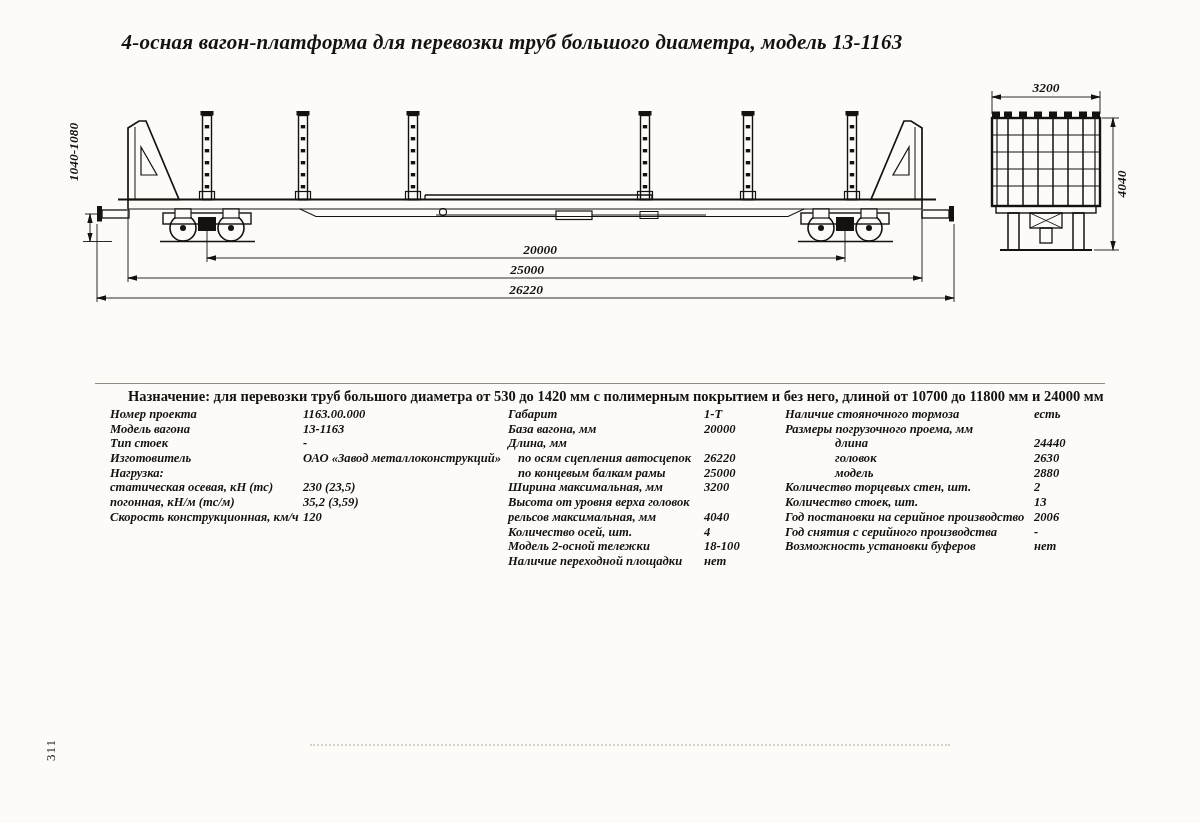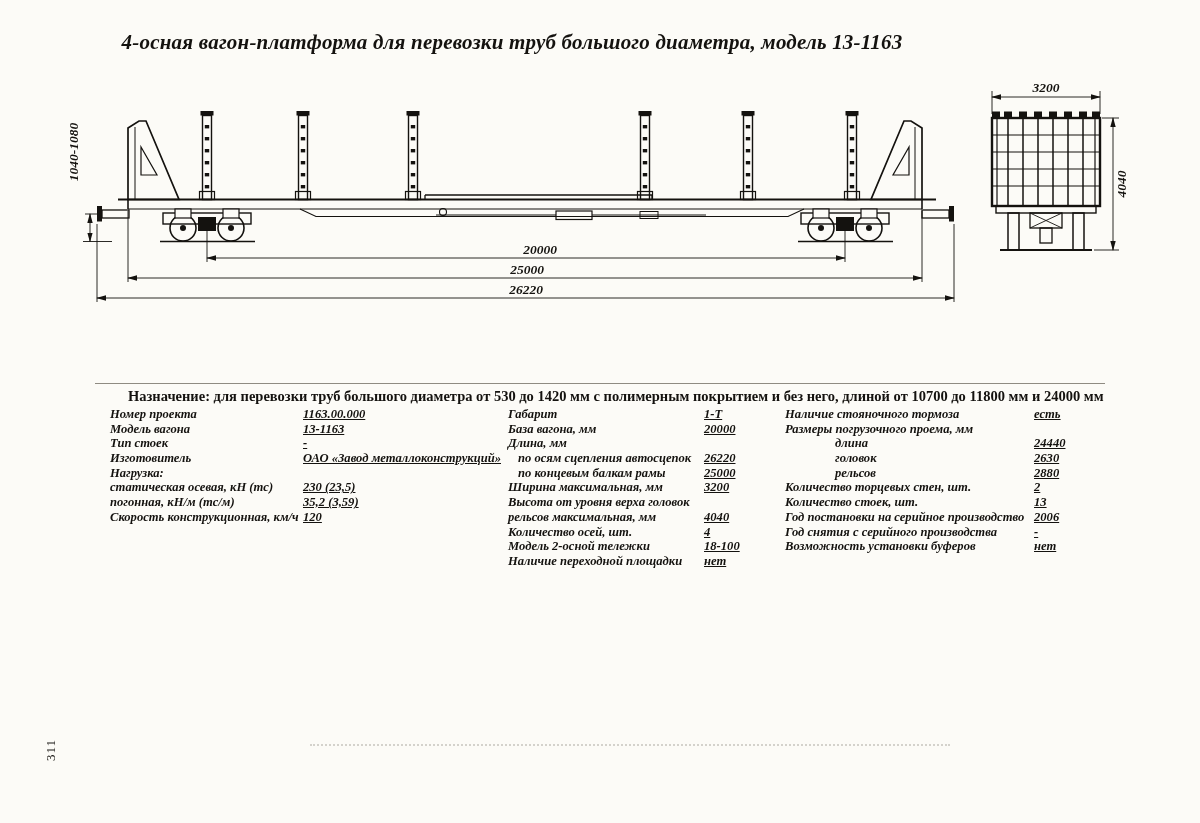--- a/index.html
+++ b/index.html
@@ -24,21 +24,21 @@
   .purpose {
     position:absolute; top:388px; left:128px;
     font-size:14.5px; font-weight:bold; white-space:nowrap;
   }
   .spec-col {
     position:absolute; top:407px;
     font-size:12.6px; font-weight:bold; font-style:italic;
   }
   .spec-row { display:flex; height:14.7px; line-height:14.7px; white-space:nowrap; }
   .sl { display:block; }
-  .sv { display:block;text-decoration:underline; }
+  .sv { display:block; }
   #col1 { left:110px; } #col1 .sl { width:193px; }
   #col2 { left:508px; } #col2 .sl { width:196px; }
   #col3 { left:785px; } #col3 .sl { width:249px; }
   .ind1 .sl { padding-left:10px; }
   .ind2 .sl { padding-left:50px; }
   .pagenum {
     position:absolute; left:40px; top:742px;
     transform:rotate(-90deg); transform-origin:center;
     font-size:13px; letter-spacing:1px;
   }
@@ -329,21 +329,21 @@
       <span class="sl">длина</span>
       <span class="sv">24440</span>
     </div>
 
     <div class="spec-row ind2">
       <span class="sl">головок</span>
       <span class="sv">2630</span>
     </div>
 
     <div class="spec-row ind2">
-      <span class="sl">рельсов</span>
+      <span class="sl">модель</span>
       <span class="sv">2880</span>
     </div>
 
     <div class="spec-row">
       <span class="sl">Количество торцевых стен, шт.</span>
       <span class="sv">2</span>
     </div>
 
     <div class="spec-row">
       <span class="sl">Количество стоек, шт.</span>

